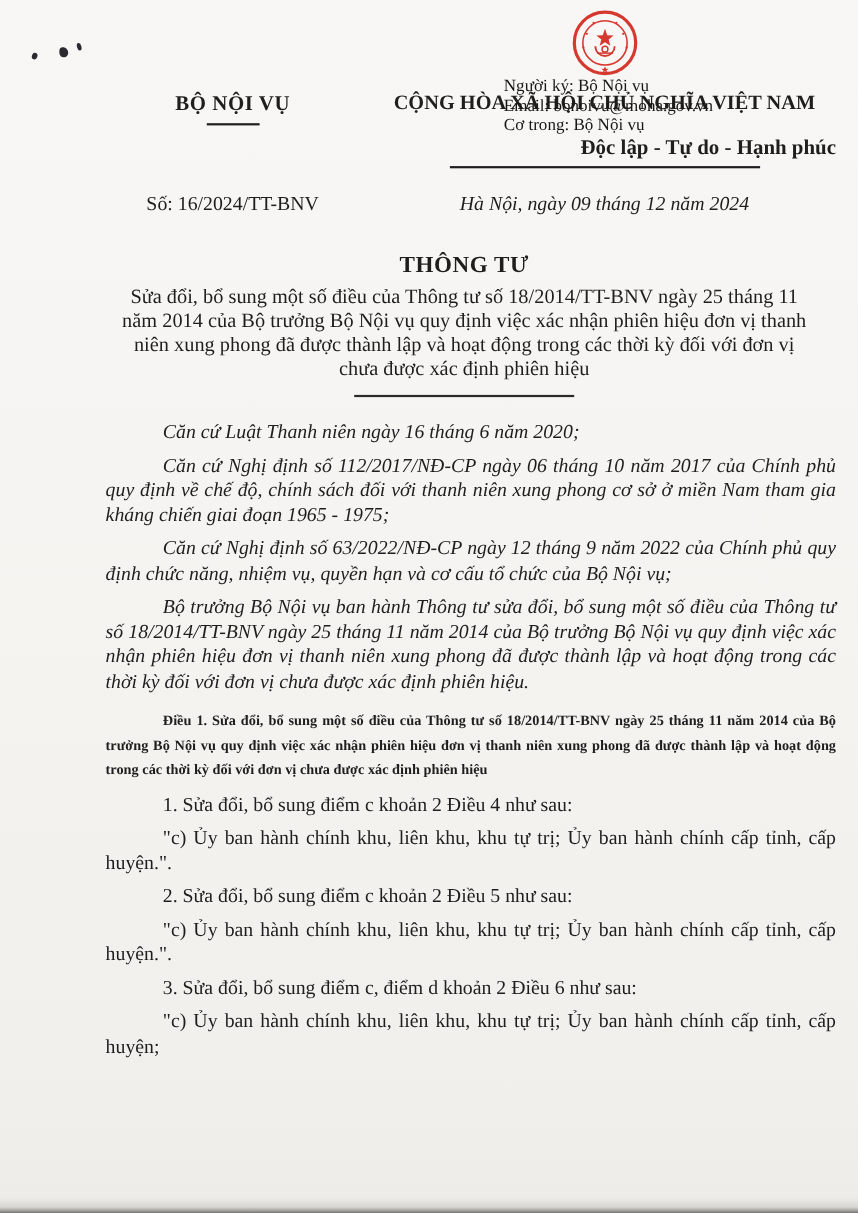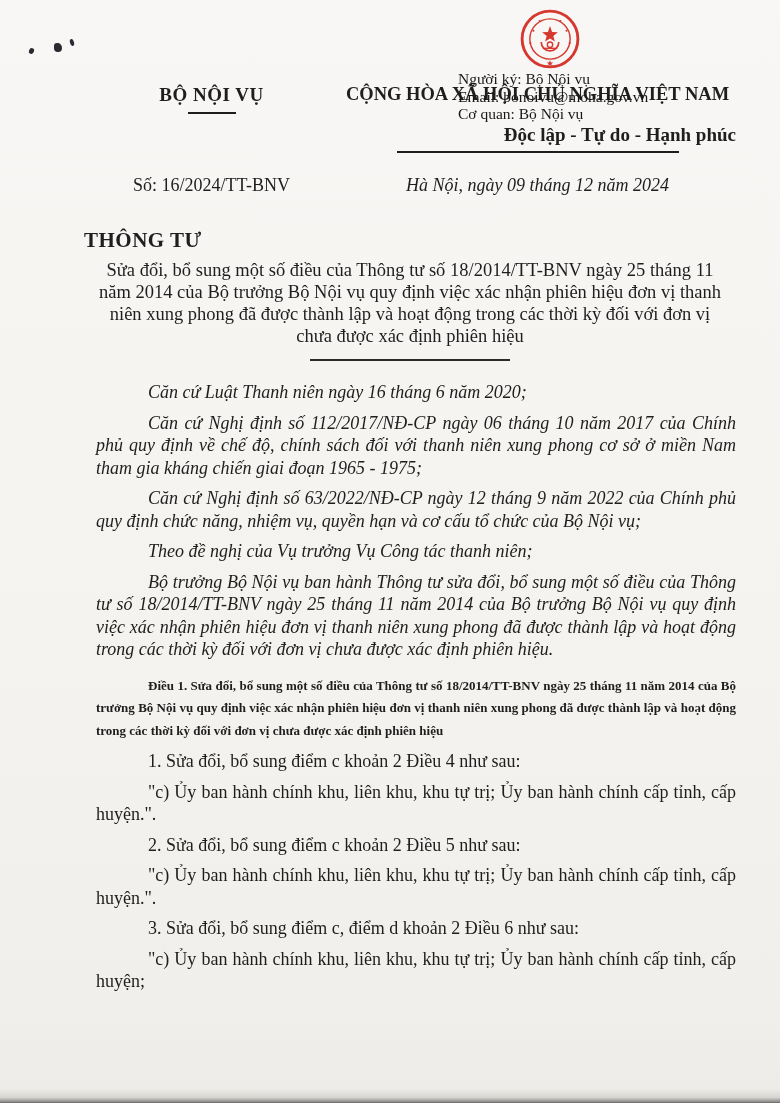--- a/index.html
+++ b/index.html
@@ -20,33 +20,33 @@
   .dot3 { left:70px; top:39px; width:4px; height:7px; transform:rotate(-15deg); }
   .page-edge-shadow {
     position:absolute; left:0; right:0; bottom:0; height:14px;
     background:linear-gradient(180deg,rgba(0,0,0,0) 0%,rgba(120,115,110,.18) 60%,rgba(70,68,66,.55) 90%,rgba(40,40,40,.7) 100%);
   }
   
   .sig-block { position:absolute; top:8px; left:452px; display:flex; align-items:center;flex-direction:column; }
   .seal { width:62px; height:62px; flex:0 0 auto; opacity:.92; }
   .sig-lines { margin-left:6px; font-size:15.5px; line-height:17.5px; color:#171717; white-space:nowrap; }
   
-  .content { padding:84px 44px 0 84px; }
+  .content { padding:84px 20px 0 84px; }
   .header-row { display:flex; }
   .hdr-left { width:255px; text-align:center; }
   .hdr-right { flex:1; text-align:center; }
   .agency { font-weight:bold; font-size:19px; letter-spacing:.5px; }
   .agency-underline { width:48px; height:2px; background:#1d1d1d; margin:6px auto 0; }
   .motto1 { font-weight:bold; font-size:18.5px; }
   .motto2 { font-weight:bold; font-size:19px; margin-top:19px;text-align:right; }
   .motto-underline { width:282px; height:2px; background:#1d1d1d; margin:5px auto 0; }
   .num-date-row { display:flex; margin-top:22px; }
   .doc-number { width:255px; text-align:center; font-size:18px; }
   .place-date { flex:1; text-align:center; font-style:italic; font-size:18px; }
-  .doc-type { font-weight:bold; font-size:21px; margin-top:32px; letter-spacing:.5px; }
+  .doc-type { text-align:center; font-weight:bold; font-size:21px; margin-top:32px; letter-spacing:.5px; }
   .doc-subject {
     font-weight:normal; font-size:18.5px; line-height:22px;
     text-align:center; max-width:628px; margin:6px auto 0;
   }
   .title-sep { width:200px; height:2px; background:#2a2a2a; margin:12px auto 0; }
   .body-text { margin-top:20px; }
   .body-text p {
     margin:0 0 8px 12px;
     font-size:18px; line-height:22.5px;
     text-align:justify; text-indent:52px;
@@ -75,21 +75,21 @@
       <circle cx="46" cy="22" r="1" fill="#d3281e"></circle>
       <circle cx="11" cy="34" r="1" fill="#d3281e"></circle>
       <circle cx="49" cy="34" r="1" fill="#d3281e"></circle>
       <circle cx="20" cy="12.5" r="1" fill="#d3281e"></circle>
       <circle cx="40" cy="12.5" r="1" fill="#d3281e"></circle>
       <polygon fill="#d3281e" points="30,50.5 30.9,52.8 33.2,52.8 31.3,54.2 32,56.4 30,55 28,56.4 28.7,54.2 26.8,52.8 29.1,52.8"></polygon>
     </svg>
     <div class="sig-lines">
       <div>Người ký: Bộ Nội vụ</div>
       <div>Email: bonoivu@moha.gov.vn</div>
-      <div>Cơ quan: Bộ Nội vụ</div>
+      <div>Cơ trong: Bộ Nội vụ</div>
     </div>
   </div>
 
   <div class="content">
 
     <div class="header-row">
       <div class="hdr-left">
         <div class="agency">BỘ NỘI VỤ</div>
         <div class="agency-underline"></div>
       </div>
@@ -106,21 +106,20 @@
     </div>
 
     <div class="doc-type">THÔNG TƯ</div>
     <div class="doc-subject">Sửa đổi, bổ sung một số điều của Thông tư số 18/2014/TT-BNV ngày 25 tháng 11 năm 2014 của Bộ trưởng Bộ Nội vụ quy định việc xác nhận phiên hiệu đơn vị thanh niên xung phong đã được thành lập và hoạt động trong các thời kỳ đối với đơn vị chưa được xác định phiên hiệu</div>
     <div class="title-sep"></div>
 
     <div class="body-text">
       <p class="preamble">Căn cứ Luật Thanh niên ngày 16 tháng 6 năm 2020;</p>
       <p class="preamble">Căn cứ Nghị định số 112/2017/NĐ-CP ngày 06 tháng 10 năm 2017 của Chính phủ quy định về chế độ, chính sách đối với thanh niên xung phong cơ sở ở miền Nam tham gia kháng chiến giai đoạn 1965 - 1975;</p>
       <p class="preamble">Căn cứ Nghị định số 63/2022/NĐ-CP ngày 12 tháng 9 năm 2022 của Chính phủ quy định chức năng, nhiệm vụ, quyền hạn và cơ cấu tổ chức của Bộ Nội vụ;</p>
-      <p class="preamble">Theo đề nghị của Vụ trưởng Vụ Công tác thanh niên;</p>
       <p class="preamble">Bộ trưởng Bộ Nội vụ ban hành Thông tư sửa đổi, bổ sung một số điều của Thông tư số 18/2014/TT-BNV ngày 25 tháng 11 năm 2014 của Bộ trưởng Bộ Nội vụ quy định việc xác nhận phiên hiệu đơn vị thanh niên xung phong đã được thành lập và hoạt động trong các thời kỳ đối với đơn vị chưa được xác định phiên hiệu.</p>
 
       <p class="article-heading">Điều 1. Sửa đổi, bổ sung một số điều của Thông tư số 18/2014/TT-BNV ngày 25 tháng 11 năm 2014 của Bộ trưởng Bộ Nội vụ quy định việc xác nhận phiên hiệu đơn vị thanh niên xung phong đã được thành lập và hoạt động trong các thời kỳ đối với đơn vị chưa được xác định phiên hiệu</p>
 
       <p>1. Sửa đổi, bổ sung điểm c khoản 2 Điều 4 như sau:</p>
       <p>"c) Ủy ban hành chính khu, liên khu, khu tự trị; Ủy ban hành chính cấp tỉnh, cấp huyện.".</p>
       <p>2. Sửa đổi, bổ sung điểm c khoản 2 Điều 5 như sau:</p>
       <p>"c) Ủy ban hành chính khu, liên khu, khu tự trị; Ủy ban hành chính cấp tỉnh, cấp huyện.".</p>
       <p>3. Sửa đổi, bổ sung điểm c, điểm d khoản 2 Điều 6 như sau:</p>
       <p>"c) Ủy ban hành chính khu, liên khu, khu tự trị; Ủy ban hành chính cấp tỉnh, cấp huyện;</p>

